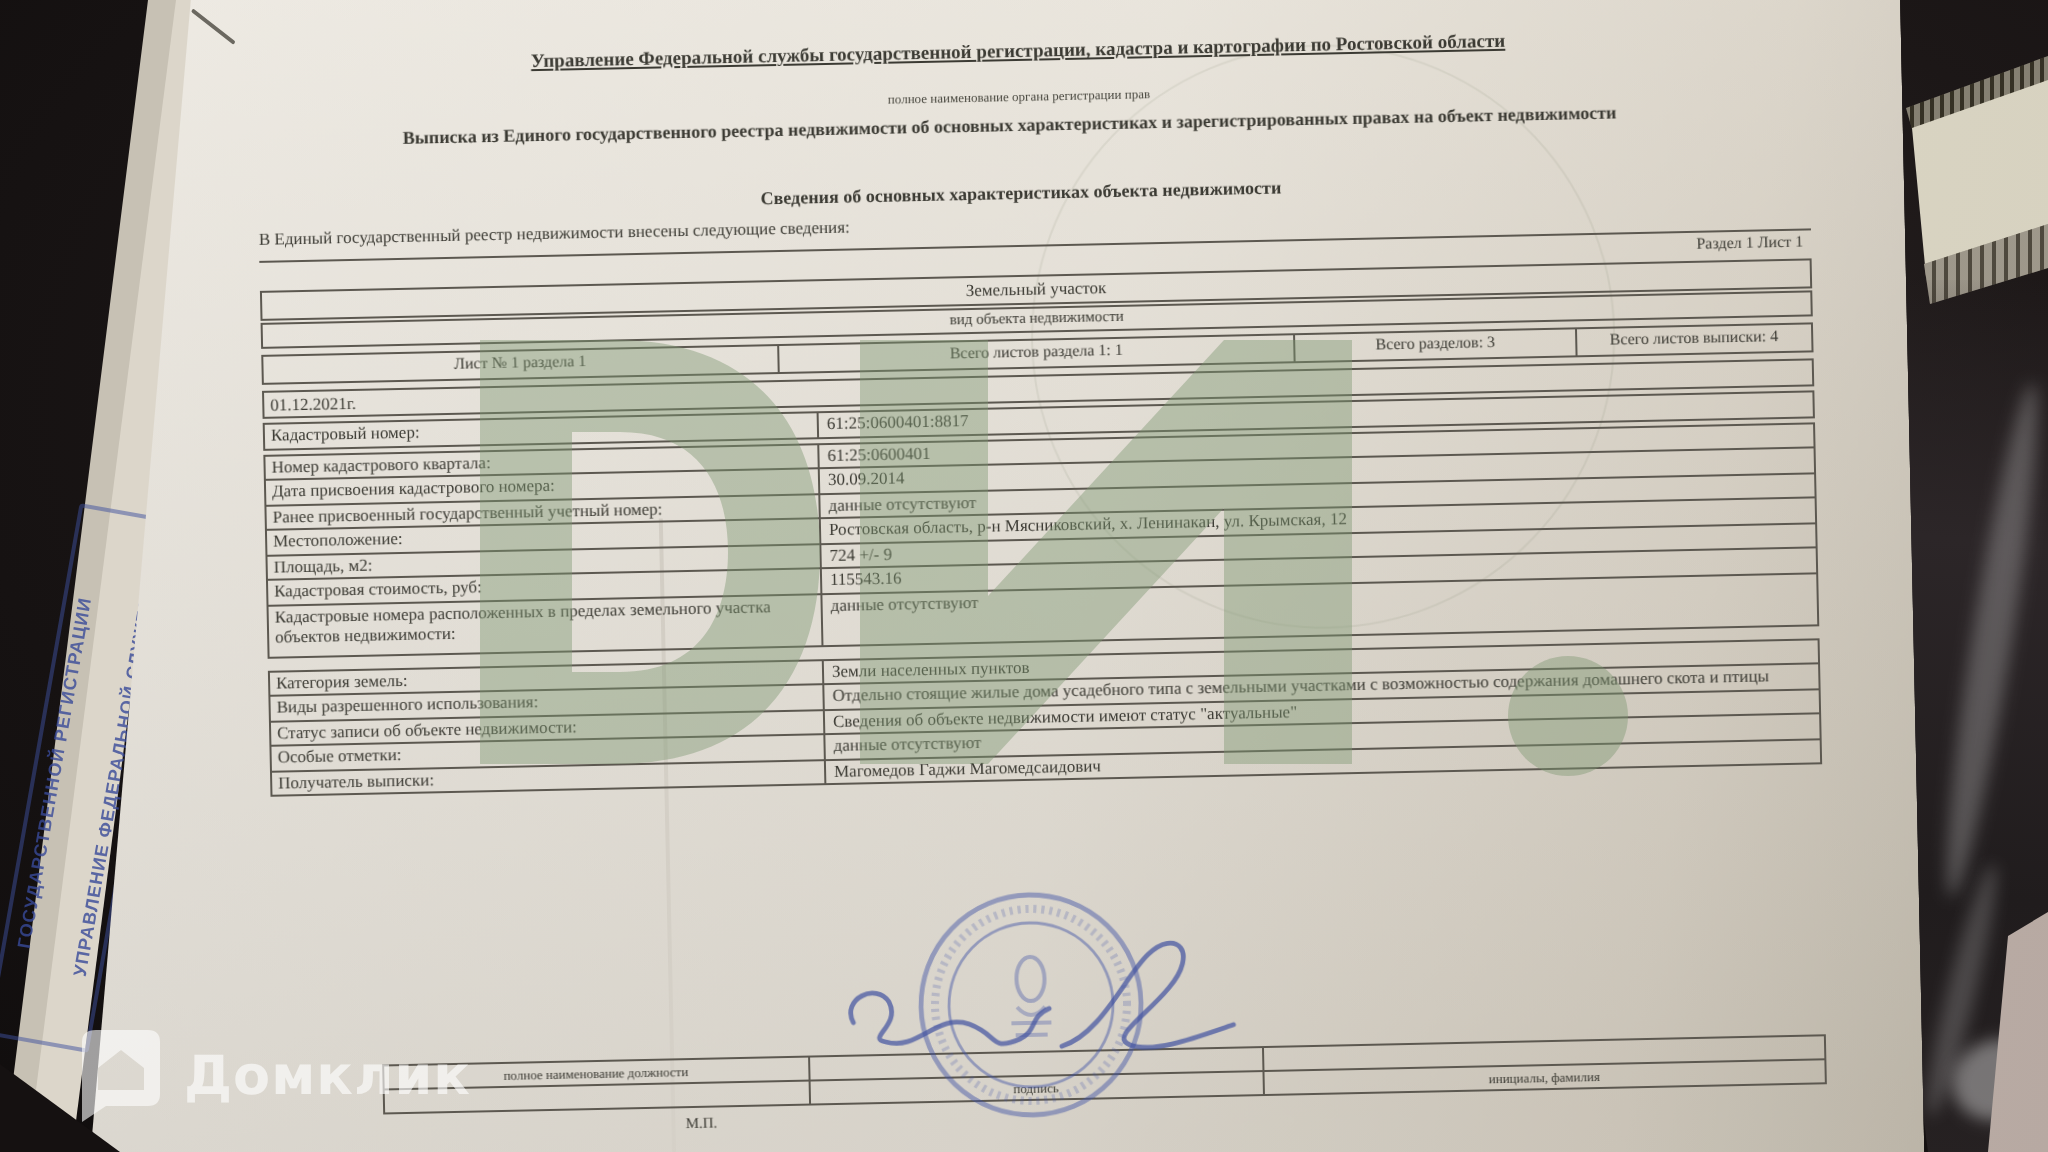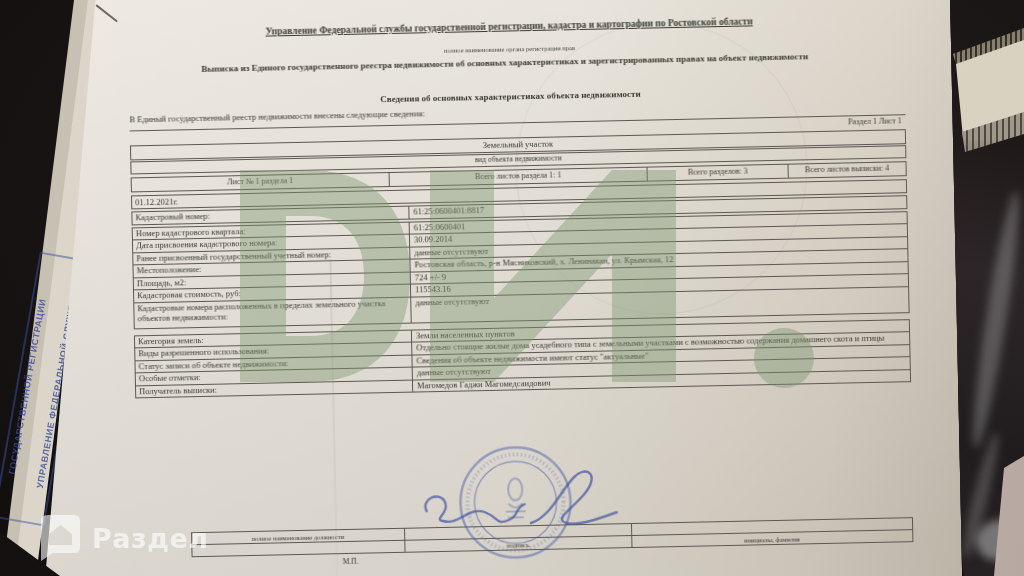--- a/index.html
+++ b/index.html
@@ -229,16 +229,16 @@
     <path d="M202 10 h64 v128 l118 -128 h64 v212 h-64 v-128 l-118 128 h-64 z"></path>
     <circle cx="556" cy="198" r="30" fill-rule="nonzero"></circle>
   </g>
 </svg>
 
 <div class="brand">
   <svg width="42" height="48" viewBox="0 0 42 48">
     <path fill="rgba(255,255,255,0.6)" fill-rule="evenodd" d="M8 1 H34 Q40 1 40 7 V33 Q40 39 34 39 H13 L1 47 V7 Q1 1 8 1 Z
          M20.5 11 L32 20 V31 H9 V20 Z"></path>
   </svg>
-  <span class="brand-text">Раздел</span>
+  <span class="brand-text">Домклик</span>
 </div>
 
 <span class="sr">ДМ.</span>
 
 </body></html>

